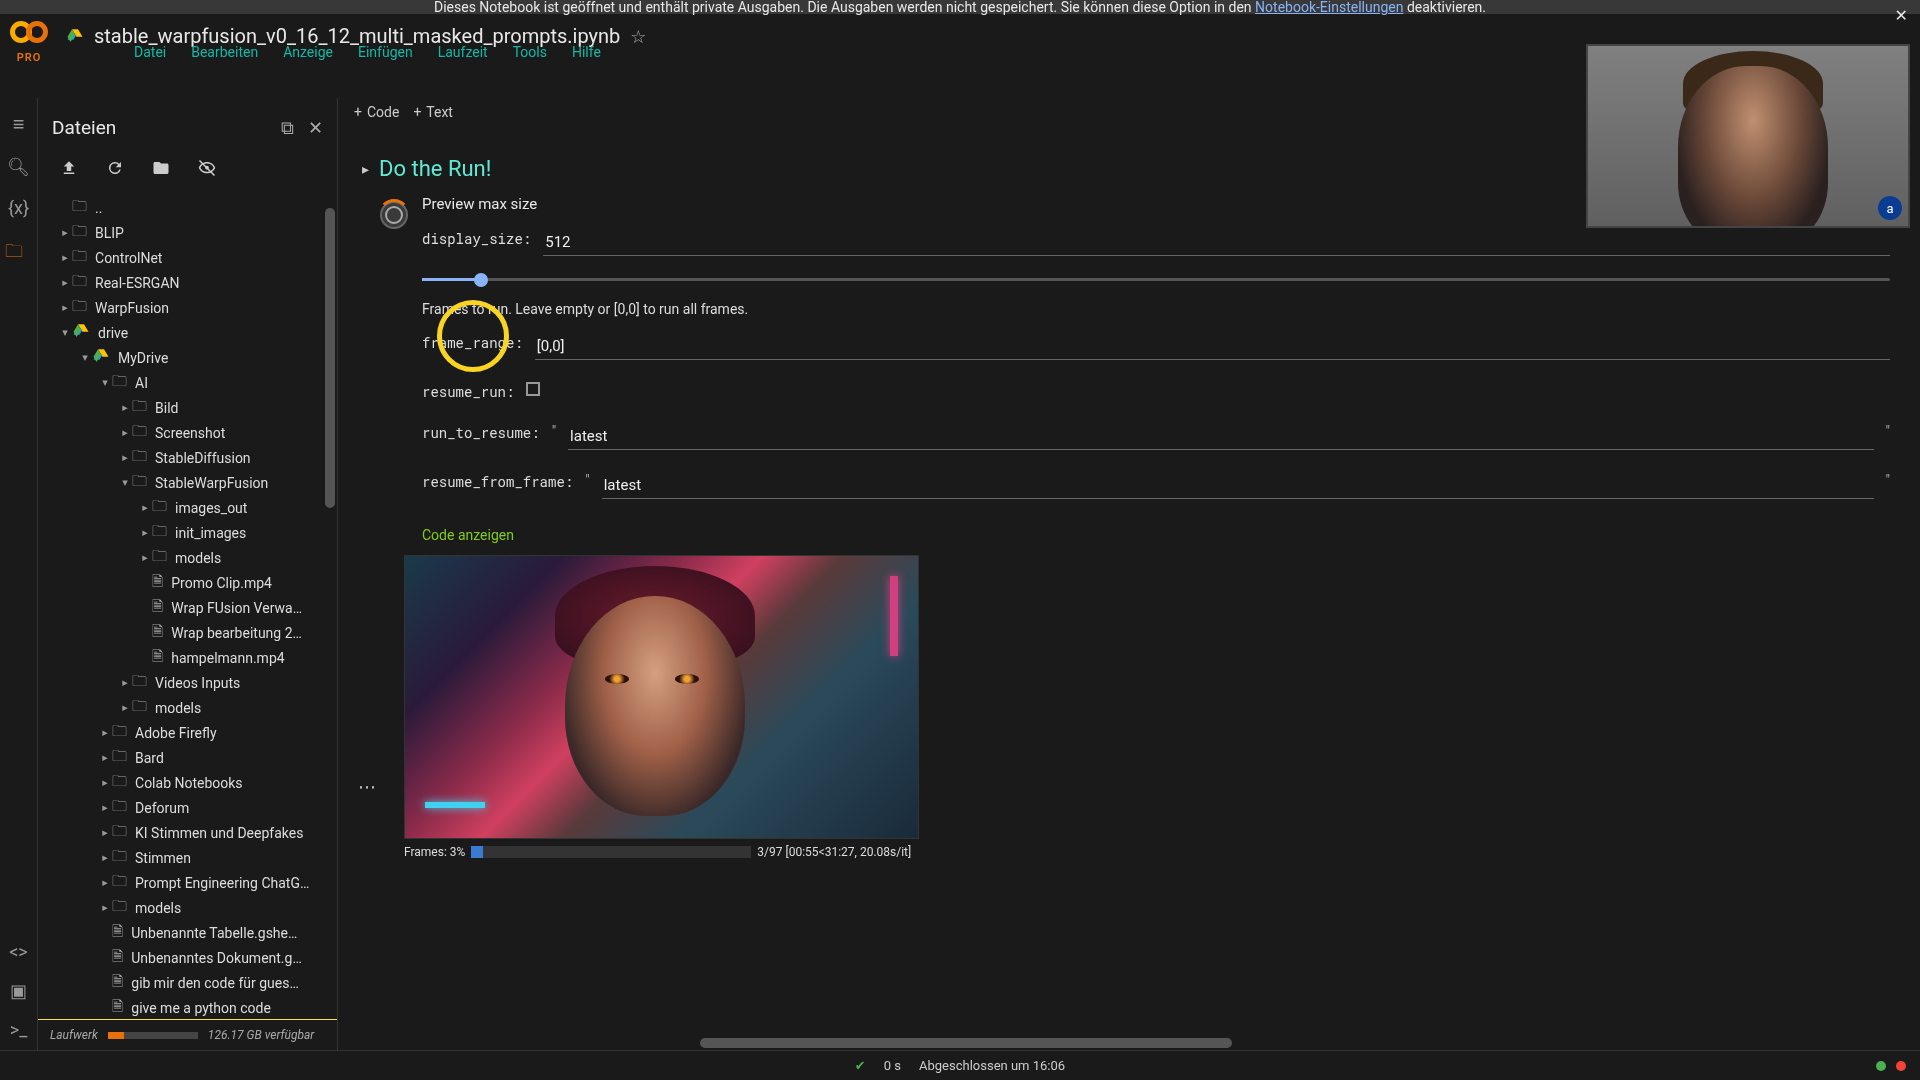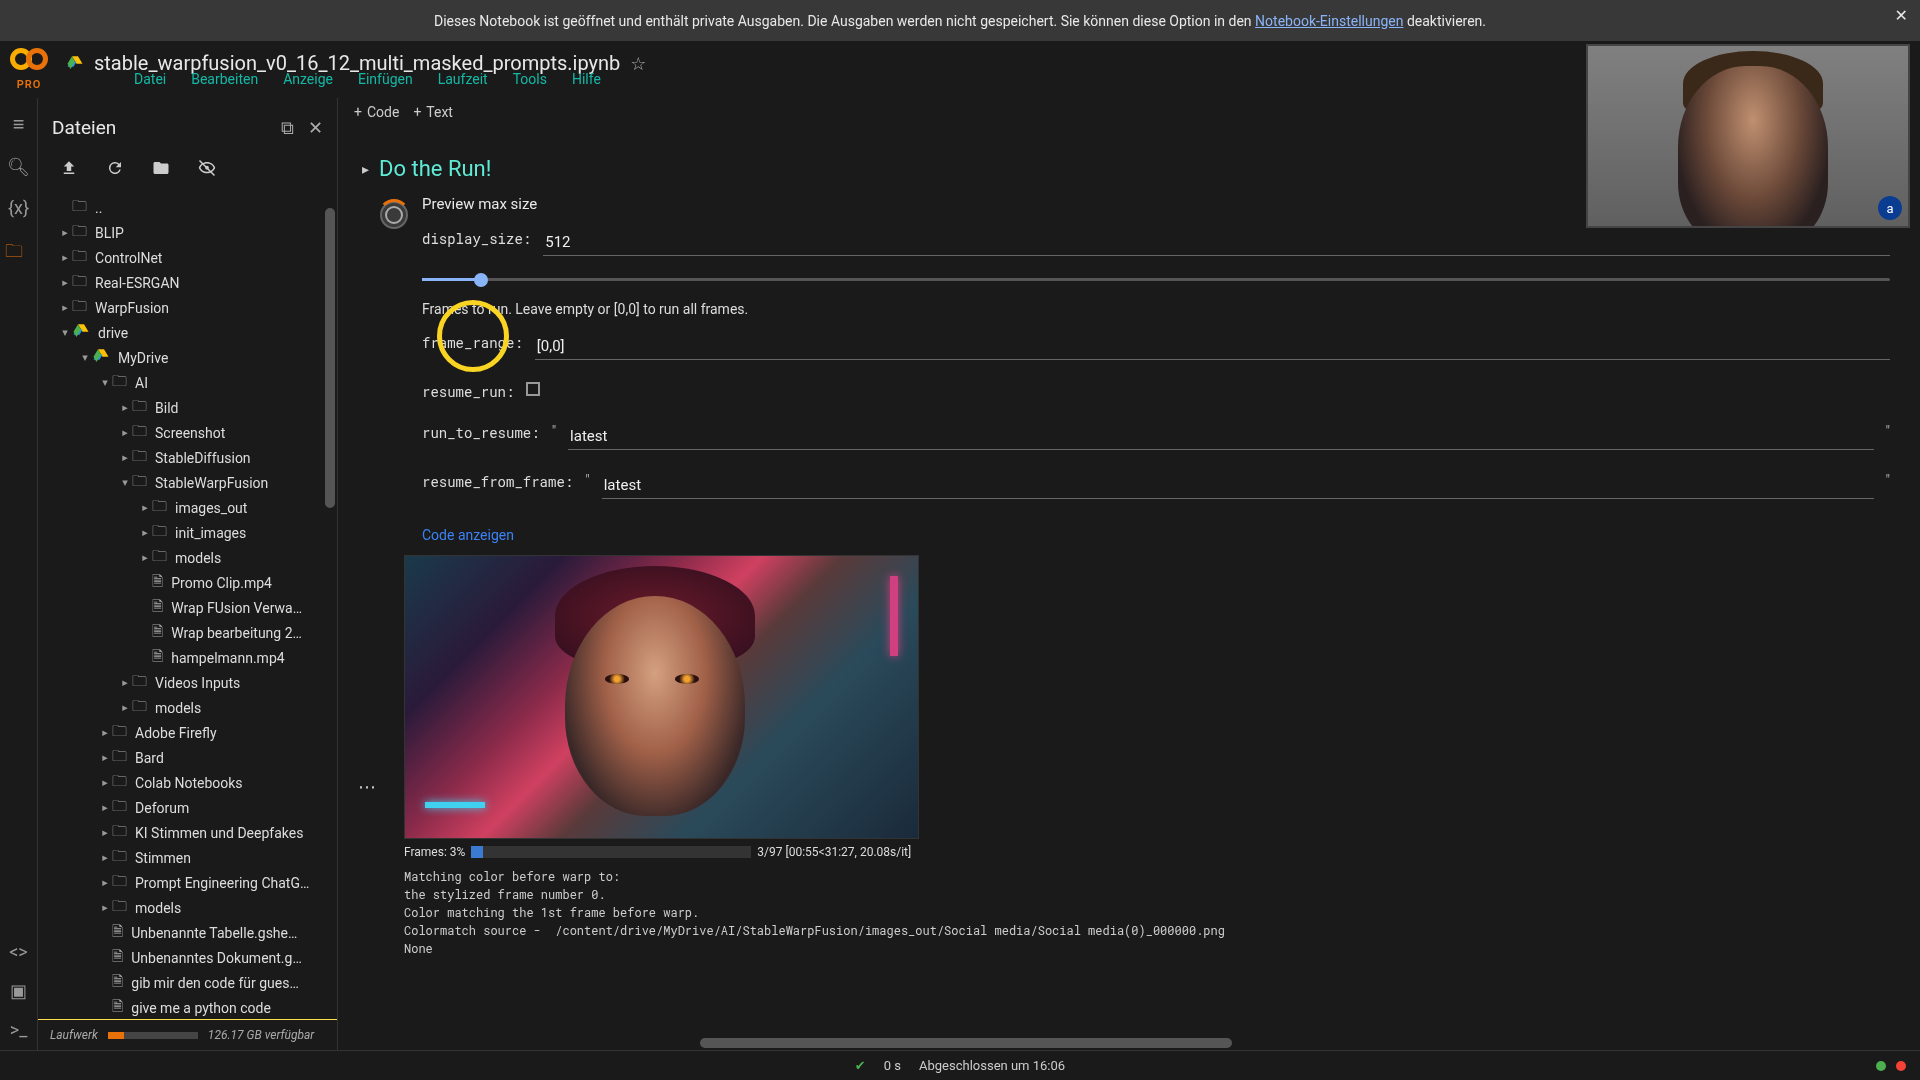--- a/index.html
+++ b/index.html
@@ -1,19 +1,19 @@
 <!DOCTYPE html>
 <html><head>
 <meta charset="utf-8">
 <style>
 * { margin:0; padding:0; box-sizing:border-box; font-family:Roboto,Arial,sans-serif; }
 body { background:#1a1a1a; color:#e0e0e0; width:1920px; height:1080px; overflow:hidden; position:relative; }
 
 
-.banner { position:relative; height:41px; background:#383838; display:flex; align-items:center; justify-content:center; font-size:14px; color:#e8e8e8; }
+.banner { position:relative; height:14px; background:#383838; display:flex; align-items:center; justify-content:center; font-size:14px; color:#e8e8e8; }
 .banner a { color:#8ab4f8; text-decoration:underline; }
 .banner-close { position:absolute; right:12px; top:6px; color:#e8e8e8; font-size:16px; cursor:pointer; }
 
 
 .header { height:56px; display:flex; align-items:center; padding:0 10px; background:#1a1a1a; }
 .logo { display:inline-flex; align-items:center; flex-direction:column; margin-right:18px; }
 .logo-circles { position:relative; width:38px; height:28px; }
 .logo-c1 { position:absolute; width:22px; height:22px; border:5px solid #f9ab00; border-radius:50%; left:0; top:0; }
 .logo-c2 { position:absolute; width:22px; height:22px; border:5px solid #e8710a; border-radius:50%; right:0; top:0; }
 .logo-pro { font-size:11px; color:#e8710a; font-weight:600; letter-spacing:1px; margin-top:2px; }
@@ -67,21 +67,21 @@
 .field-row { display:flex; margin-bottom:22px; gap:12px; }
 .field-label { font-family:'Roboto Mono',monospace; font-size:14px; color:#ddd; }
 .field-input-line { flex:1; border:none; border-bottom:1px solid #666; background:transparent; color:#eee; font-size:15px; padding:4px 2px; outline:none; }
 .field-quote { color:#aaa; font-size:14px; }
 .field-check { width:14px; height:14px; border:2px solid #999; background:transparent; }
 .slider-row { margin:6px 0 20px 0; }
 .slider-track { height:3px; background:#555; position:relative; border-radius:2px; }
 .slider-fill { position:absolute; left:0; height:100%; background:#8ab4f8; width:4%; }
 .slider-thumb { position:absolute; width:14px; height:14px; background:#8ab4f8; border-radius:50%; top:-5px; left:4%; margin-left:-7px; }
 .help-text { font-size:14px; color:#ddd; margin:8px 0 16px 0; }
-.code-link { font-size:14px; color:#3b82f6; display:inline-block; margin-top:6px; margin-bottom:12px; cursor:pointer; }
+.code-link { font-size:14px; color:#84cc16; display:inline-block; margin-top:6px; margin-bottom:12px; cursor:pointer; }
 .more-dots { position:absolute; left:20px; color:#ccc; font-size:18px; }
 .output { margin-left:46px; }
 .preview-img { width:515px; height:284px; background:linear-gradient(135deg,#1a3a4a 0%,#2a1a3a 20%,#8a2a4a 35%,#d04060 45%,#5a3a3a 55%,#2a4a5a 70%,#1a2a3a 100%); position:relative; border:1px solid #333; overflow:hidden; }
 .face { position:absolute; left:160px; top:40px; width:180px; height:220px; border-radius:50% 50% 45% 45%; background:radial-gradient(ellipse at 50% 35%,#d4a080 0%,#a06048 40%,#3a2828 75%); }
 .hair { position:absolute; left:150px; top:10px; width:200px; height:100px; background:radial-gradient(ellipse,#6a1a2a 0%,#3a1020 80%); border-radius:50% 50% 30% 30%; }
 .eye-l { position:absolute; left:200px; top:118px; width:24px; height:10px; background:radial-gradient(circle,#f0a030 20%,#2a1010 60%); border-radius:50%; }
 .eye-r { position:absolute; left:270px; top:118px; width:24px; height:10px; background:radial-gradient(circle,#f0a030 20%,#2a1010 60%); border-radius:50%; }
 .neon1 { position:absolute; right:20px; top:20px; width:8px; height:80px; background:#d04080; box-shadow:0 0 10px #d04080; }
 .neon2 { position:absolute; left:20px; bottom:30px; width:60px; height:6px; background:#40d0f0; box-shadow:0 0 8px #40d0f0; }
 .progress-row { display:flex; align-items:center; gap:6px; font-size:12px; color:#ddd; margin-top:6px; }
@@ -446,25 +446,20 @@
         <div class="neon1"></div>
           <div class="neon2"></div>
       </div>
       <div class="progress-row">
         <span>Frames: 3%</span>
         <div class="prog-track">
             <div class="prog-fill"></div>
           </div>
         <span>3/97 [00:55&lt;31:27, 20.08s/it]</span>
       </div>
-      <div class="log">Matching color before warp to:
-the stylized frame number 0.
-Color matching the 1st frame before warp.
-Colormatch source -  /content/drive/MyDrive/AI/StableWarpFusion/images_out/Social media/Social media(0)_000000.png
-None</div>
     </div>
   </div>
   <div class="main-scroll-h">
       <div class="main-thumb-h"></div>
     </div>
 </div>
 
 <div class="highlight-ring"></div>
 
 <div class="statusbar">

